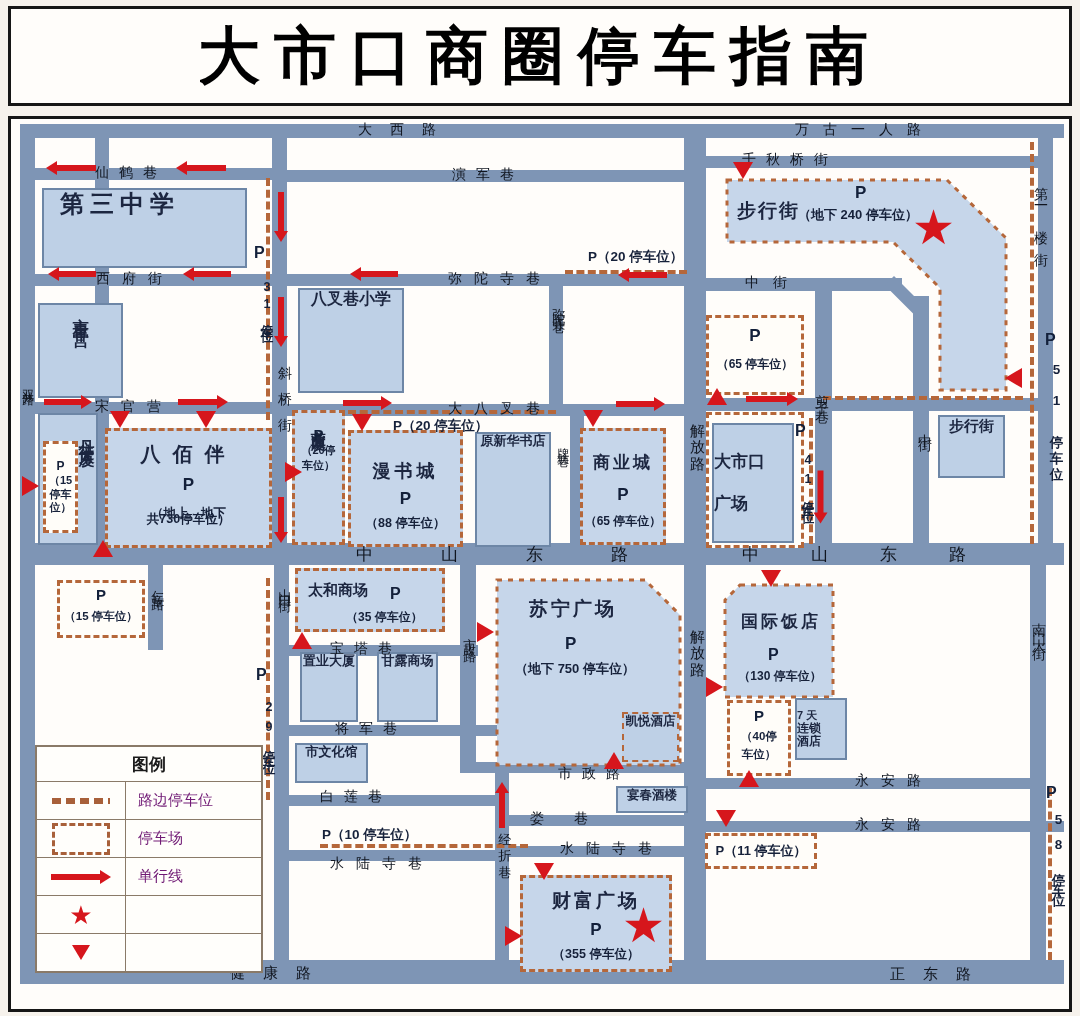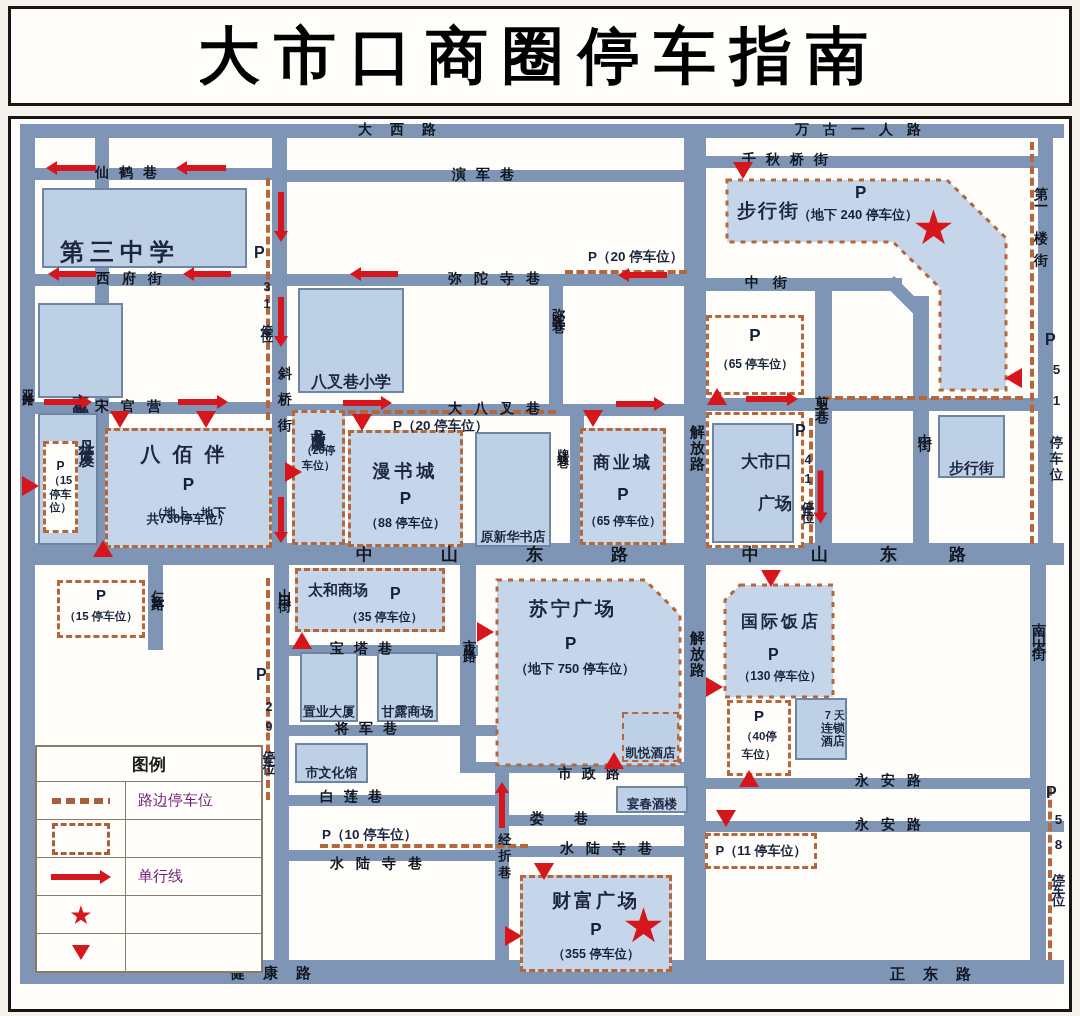--- a/index.html
+++ b/index.html
@@ -7,26 +7,26 @@
           font-family:"Liberation Sans",sans-serif;}
   .frame{position:absolute;background:#fffdfa;border:3px solid #161616;box-sizing:border-box;}
   #title-box{left:8px;top:6px;width:1064px;height:100px;display:flex;align-items:center;justify-content:center;}
   #title-box .t{font-family:"Liberation Serif","DejaVu Serif",serif;font-weight:bold;font-size:62px;
                 letter-spacing:14px;color:#000;white-space:nowrap;}
   #map-box{left:8px;top:116px;width:1064px;height:896px;}
   .road{position:absolute;background:#7e95b5;z-index:1;}
   .dash-h{position:absolute;border-top:4px dashed #b5673a;z-index:2;height:0;}
   .dash-v{position:absolute;border-left:4px dashed #b5673a;z-index:2;width:0;}
   .bld{position:absolute;background:#bed0e6;border:2px solid #6d86a6;box-sizing:border-box;z-index:3;
-       display:flex;align-items:flex-end;justify-content:center;text-align:center;color:#1c2640;}
+       display:flex;align-items:flex-start;justify-content:center;text-align:center;color:#1c2640;}
   .pbox{position:absolute;border:3px dashed #b5673a;background:#c6d6ea;box-sizing:border-box;z-index:3;}
   .pbox.white{background:#fffdf9;}
   .psvg{position:absolute;z-index:3;}
   .rlabel{position:absolute;color:#10151f;font-family:"Liberation Serif","DejaVu Serif",serif;
-          font-weight:bold;font-size:14px;white-space:nowrap;z-index:5;line-height:1.1;}
+          font-weight:normal;font-size:14px;white-space:nowrap;z-index:5;line-height:1.1;}
   .vlabel{writing-mode:vertical-rl;text-orientation:upright;}
   .blabel{position:absolute;color:#1c2640;font-weight:bold;font-size:15px;text-align:center;
           z-index:4;white-space:nowrap;line-height:1.15;}
   .cap{font-weight:bold;font-size:12.5px;color:#16213a;}
   .pp{position:absolute;z-index:4;font-weight:600;font-size:17px;color:#13203a;font-family:"Liberation Sans",sans-serif;}
   .arrow{position:absolute;height:14px;z-index:6;}
   .arrow .s{position:absolute;top:4px;left:0;right:10px;height:6px;background:#d6161c;}
   .arrow .h{position:absolute;right:0;top:0;width:0;height:0;border-left:11px solid #d6161c;
             border-top:7px solid transparent;border-bottom:7px solid transparent;}
   .arrow.left{transform:scaleX(-1);}
@@ -375,20 +375,21 @@
     <div class="lg-row">
       <div class="lg-sym">
           <div class="sym-dashes"></div>
         </div>
       <div class="lg-lab">路边停车位</div>
     </div>
     <div class="lg-row">
       <div class="lg-sym">
           <div class="sym-box"></div>
         </div>
+      <div class="lg-lab">停车场</div>
     </div>
     <div class="lg-row">
       <div class="lg-sym">
         <div class="arrow-inline">
           <div class="s" style="position:absolute;top:4px;left:0;right:10px;height:6px;background:#d6161c"></div>
           <div class="h" style="position:absolute;right:0;top:0;width:0;height:0;border-left:11px solid #d6161c;border-top:7px solid transparent;border-bottom:7px solid transparent"></div>
         </div>
       </div>
       <div class="lg-lab">单行线</div>
     </div>

